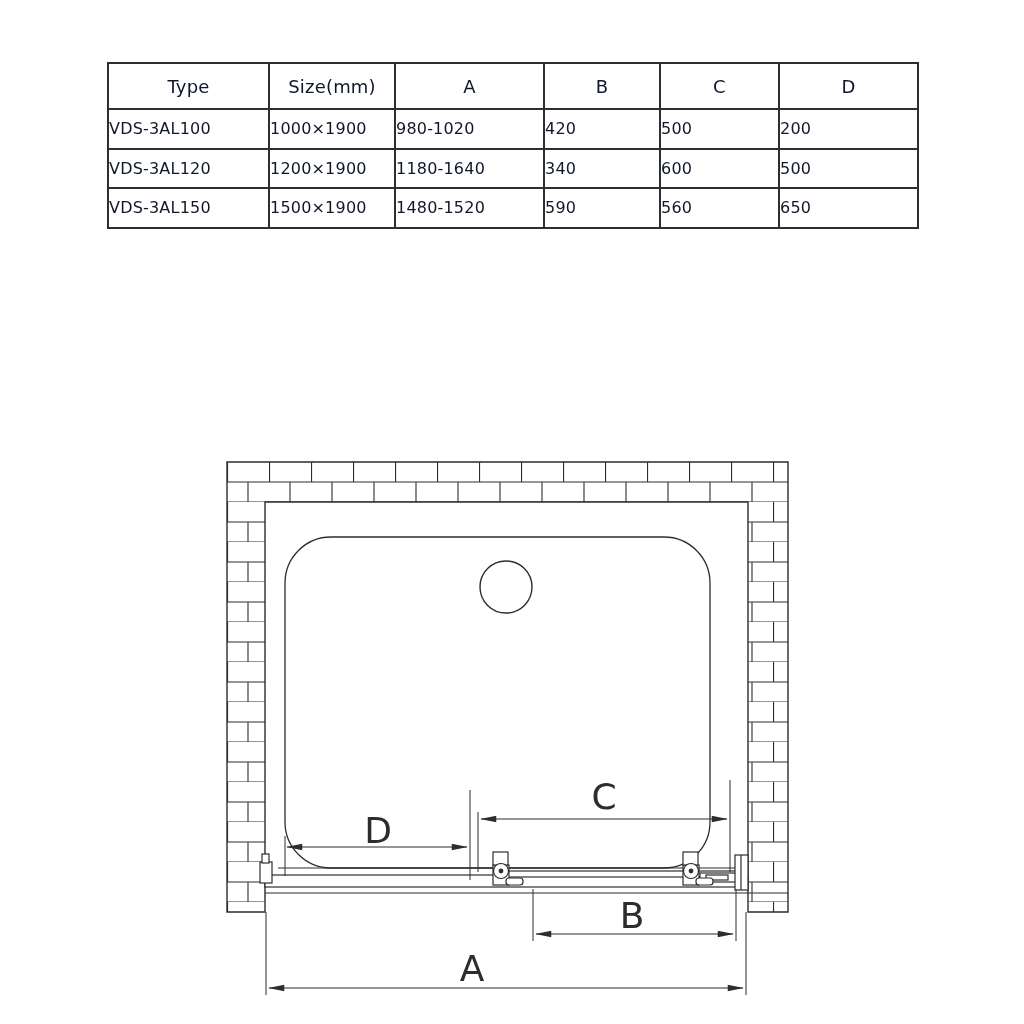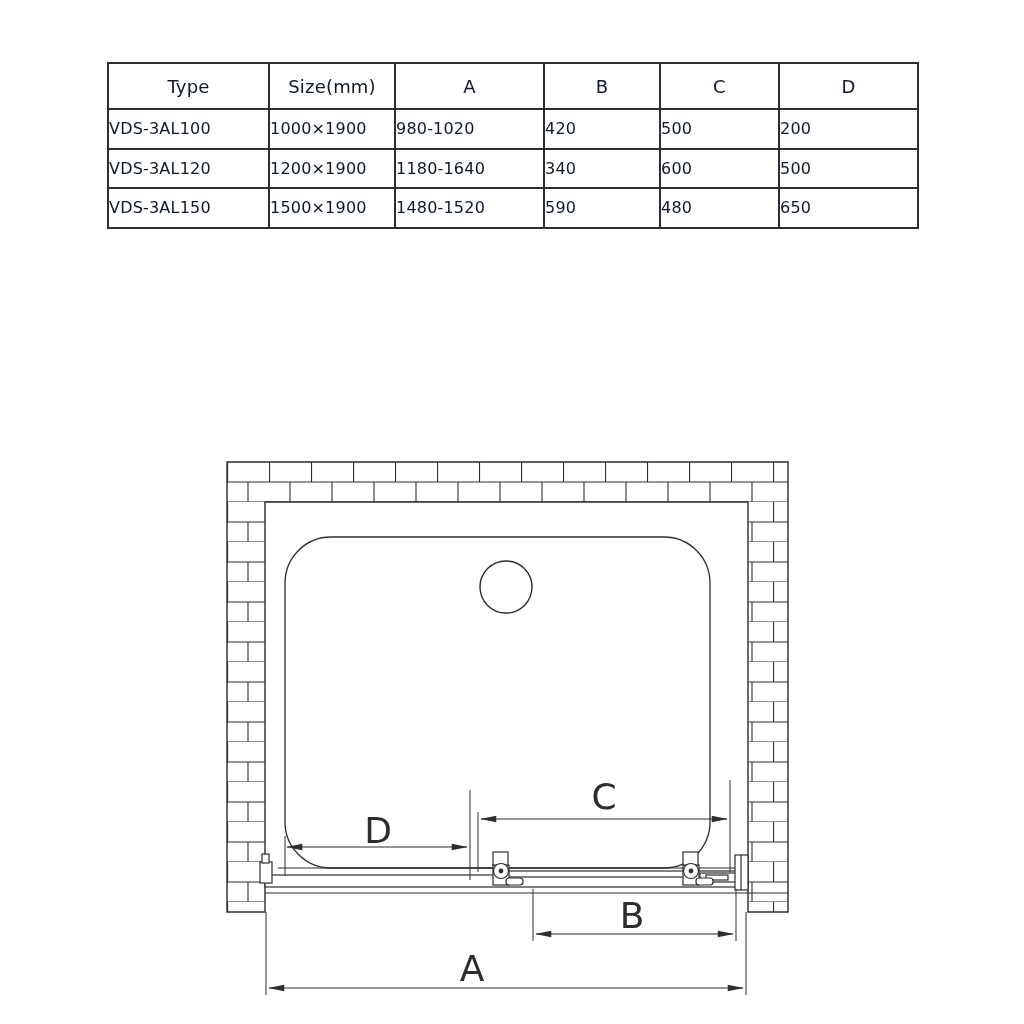--- a/index.html
+++ b/index.html
@@ -62,21 +62,21 @@
       <td>1180-1640</td>
       <td>340</td>
       <td>600</td>
       <td>500</td>
     </tr>
     <tr>
       <td>VDS-3AL150</td>
       <td>1500×1900</td>
       <td>1480-1520</td>
       <td>590</td>
-      <td>480</td>
+      <td>560</td>
       <td>650</td>
     </tr>
   </tbody>
     </table>
 
   <svg class="drawing" width="1024" height="589" viewBox="0 0 1024 589">
     <defs>
       <pattern id="brickPat" x="227" y="27" width="42" height="40" patternUnits="userSpaceOnUse">
         <rect width="42" height="40" fill="#ffffff"></rect>
         <path d="M0,20 H42 M0,40 H42 M0.55,0 V20 M21,20 V40" stroke="#2d2d2d" stroke-width="1.1" fill="none"></path>

